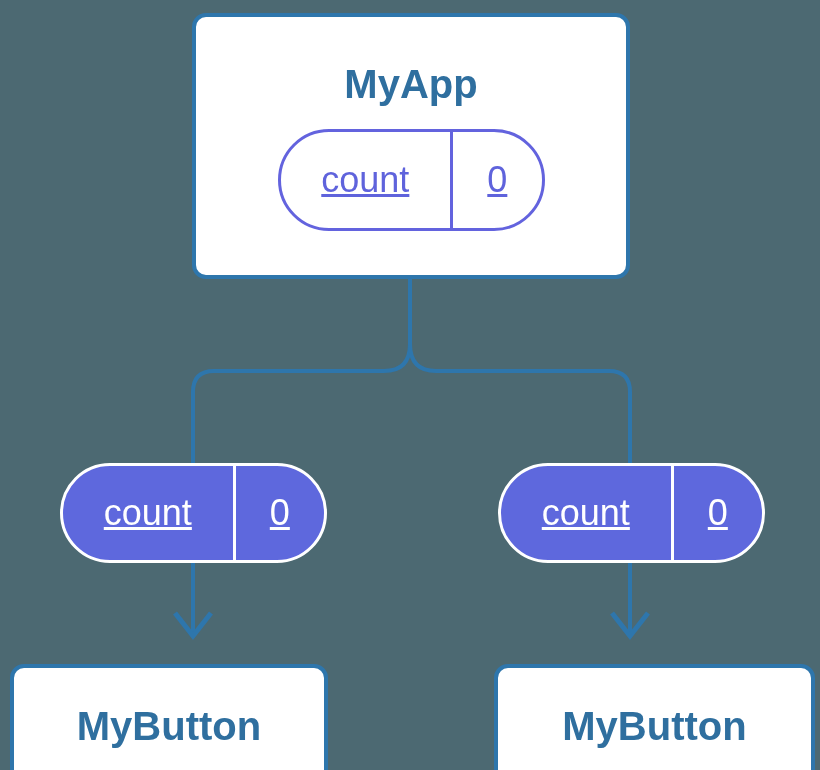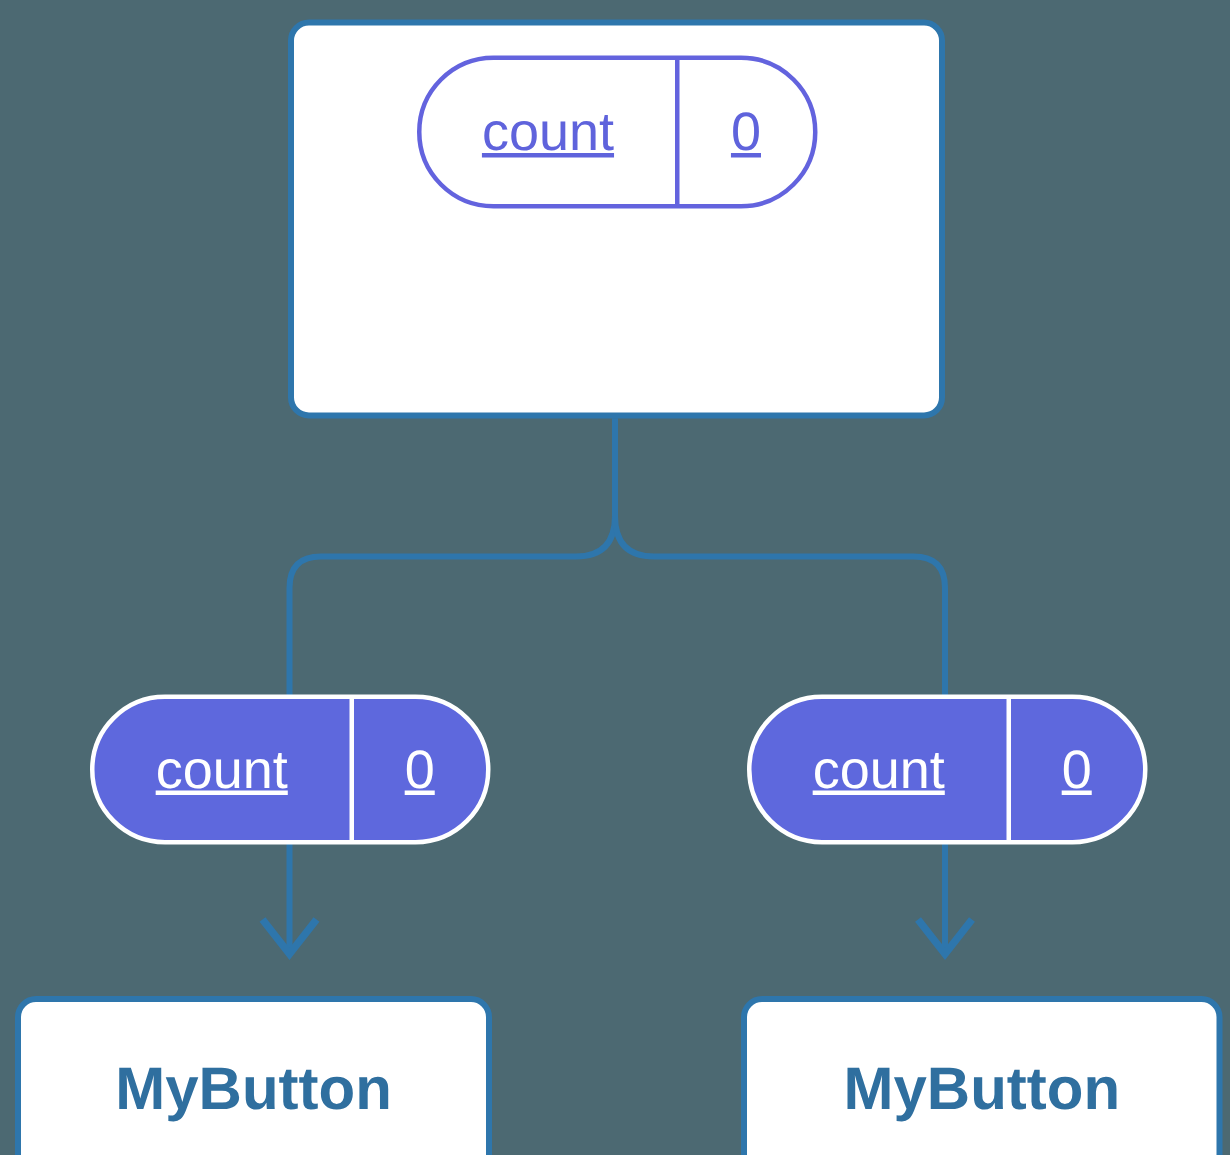--- a/index.html
+++ b/index.html
@@ -94,20 +94,21 @@
 <div class="canvas">
 
   <svg class="connectors" viewBox="0 0 820 770" xmlns="http://www.w3.org/2000/svg">
     <path d="M410,279 V344 Q410,371 384,371 H214 Q193,371 193,392 V633" fill="none" stroke="#2E76AC" stroke-width="4"></path>
     <path d="M410,279 V344 Q410,371 436,371 H609 Q630,371 630,392 V633" fill="none" stroke="#2E76AC" stroke-width="4"></path>
     <path d="M175,613 L193,636 L211,613" fill="none" stroke="#2E76AC" stroke-width="5" stroke-linejoin="miter"></path>
     <path d="M612,613 L630,636 L648,613" fill="none" stroke="#2E76AC" stroke-width="5" stroke-linejoin="miter"></path>
   </svg>
 
   <div class="node app-node">
+    <div class="node-title">MyApp</div>
     <div class="pill pill-outline">
       <span class="pill-name">count</span>
       <span class="pill-value">0</span>
     </div>
   </div>
 
   <div class="pill pill-solid pill-left">
     <span class="pill-name">count</span>
     <span class="pill-value">0</span>
   </div>

